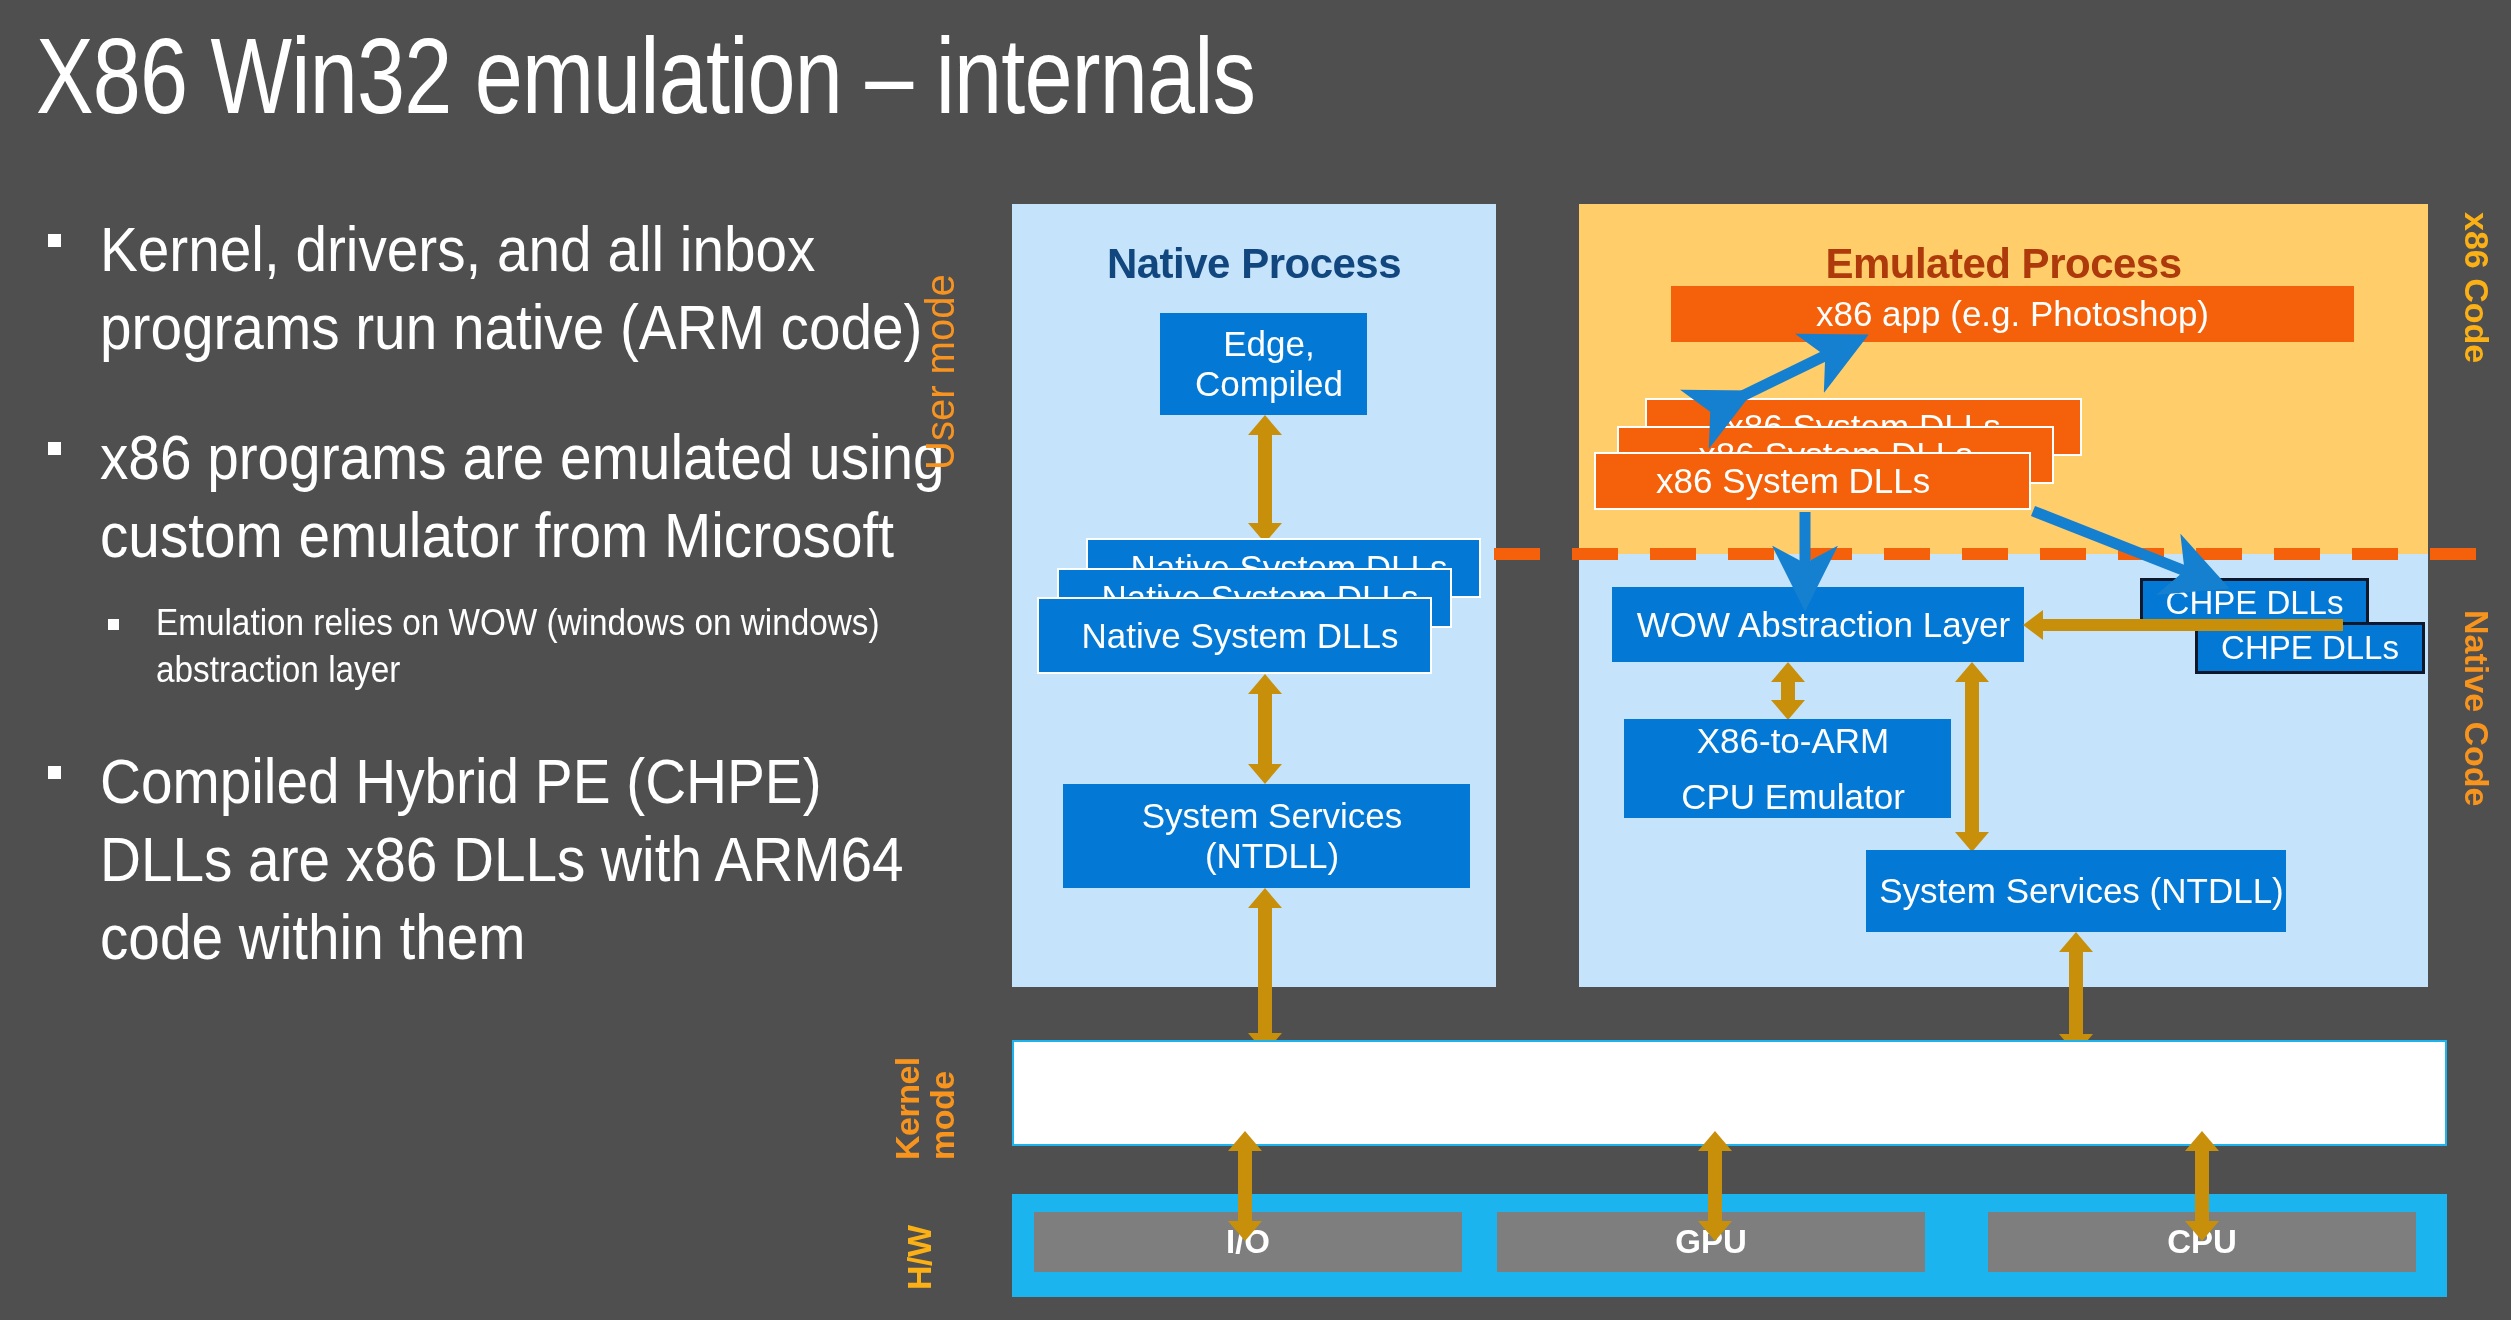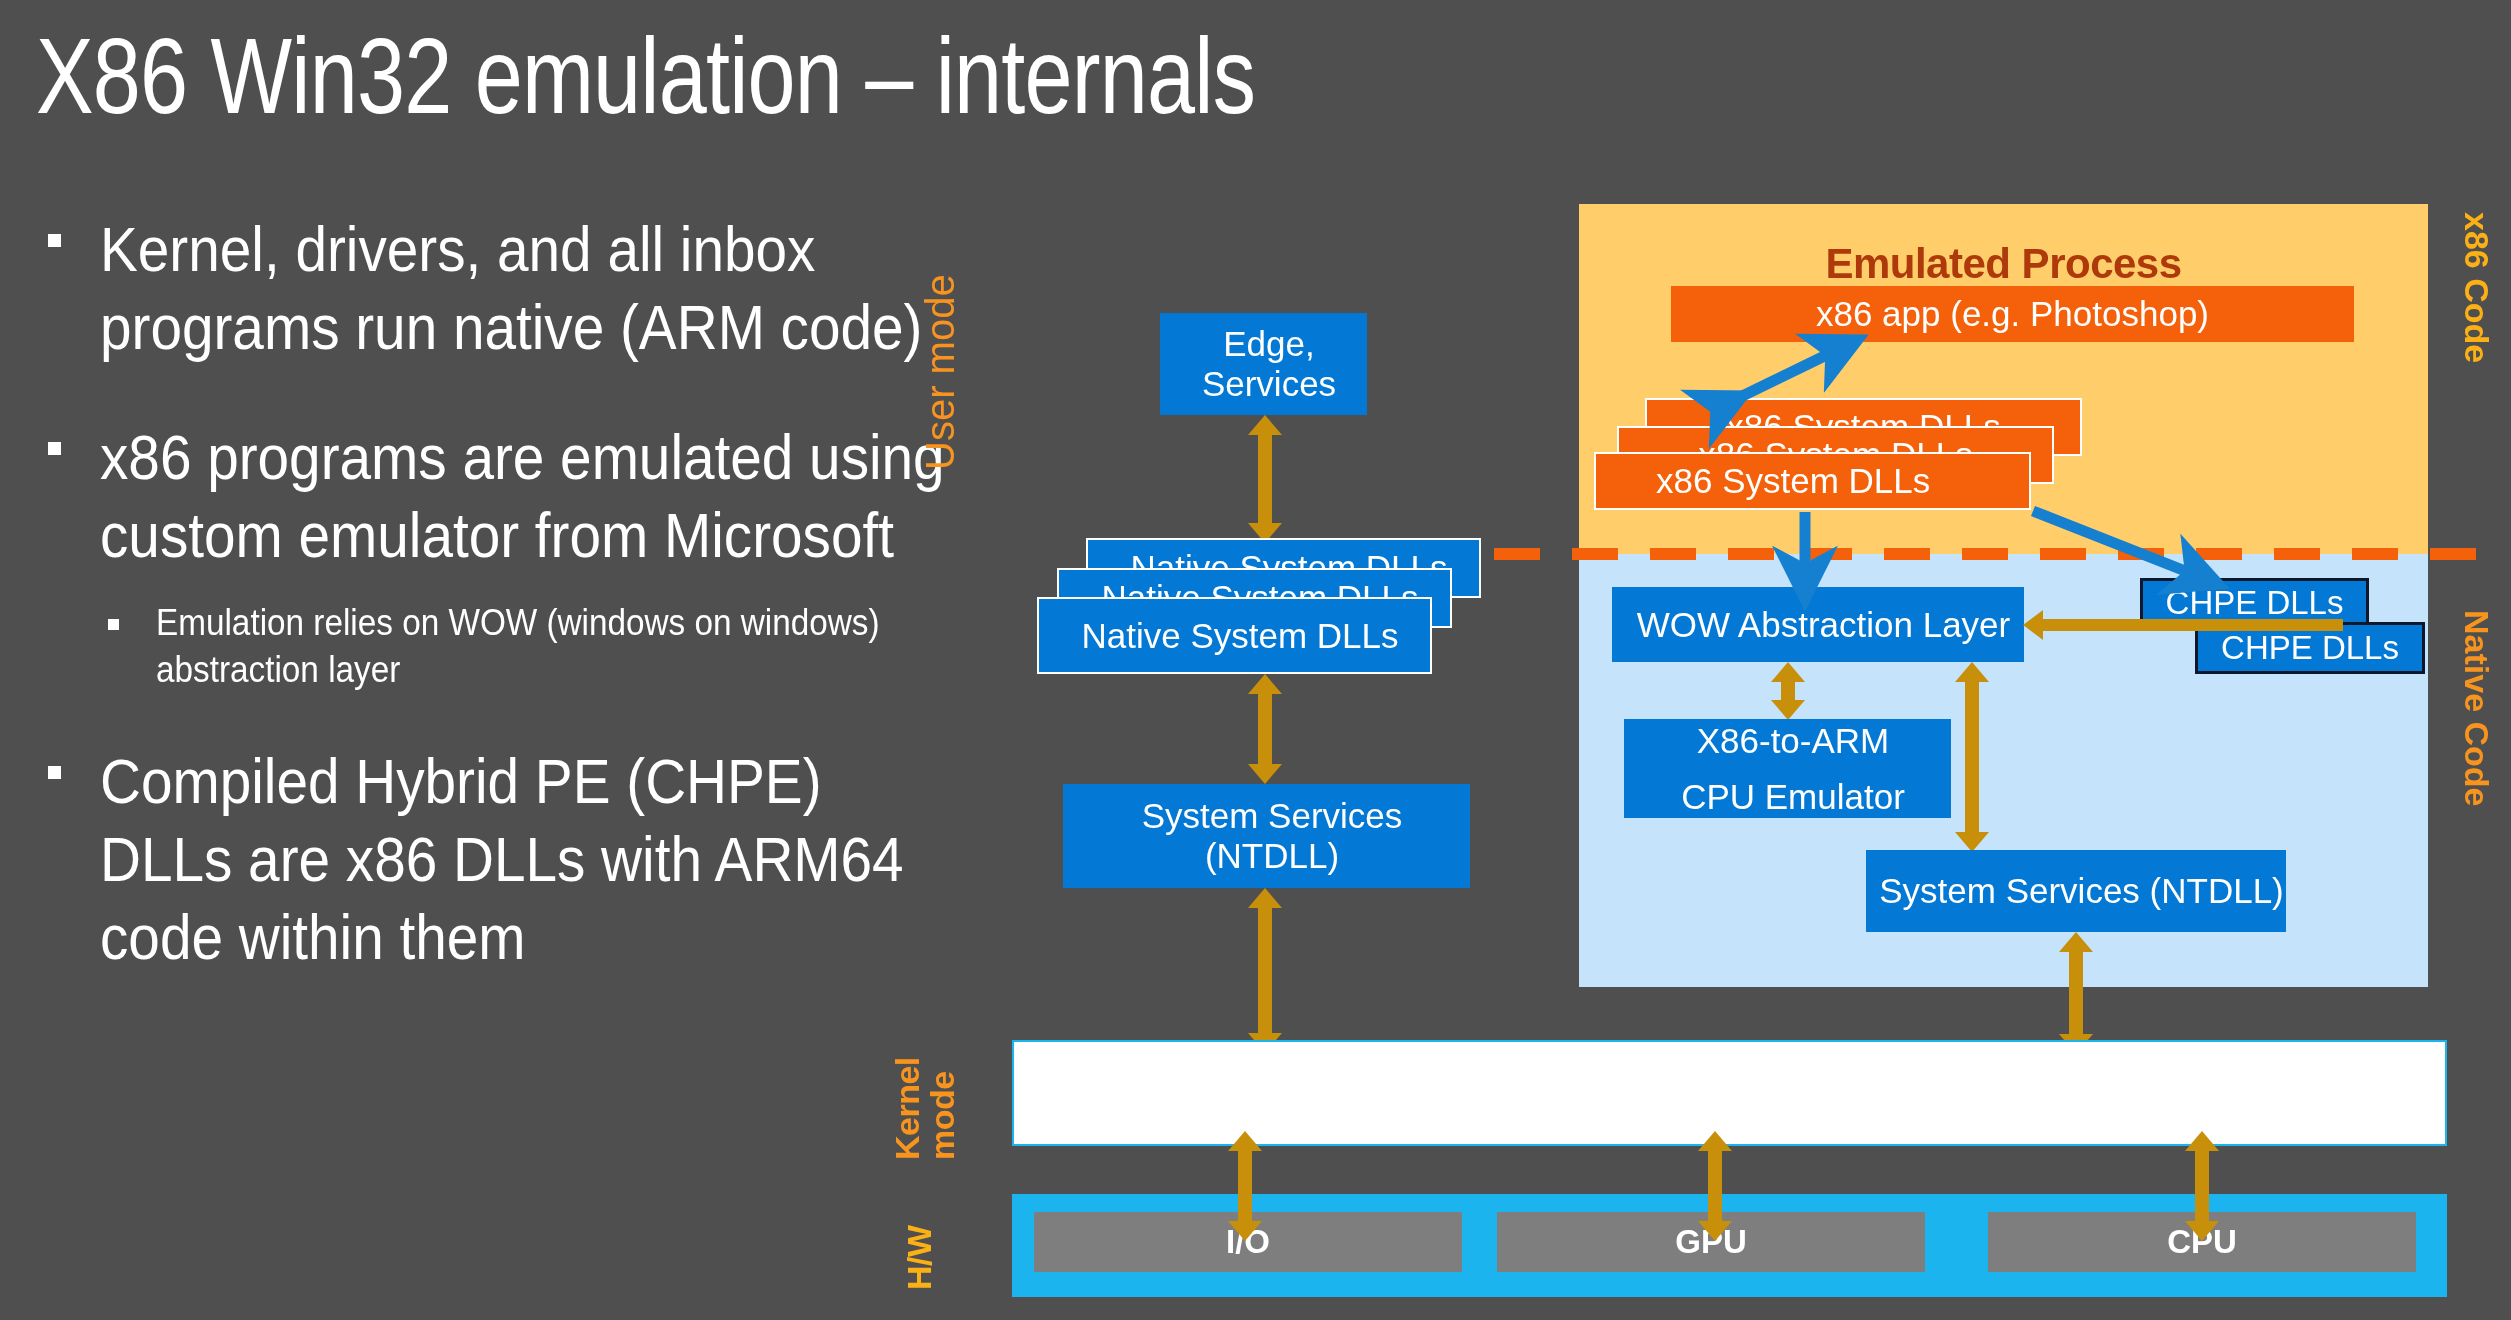--- a/index.html
+++ b/index.html
@@ -370,24 +370,27 @@
 
   <div class="vlabel" id="lbl-kernelmode">
     <span class="kl1">Kernel</span>
     <span class="kl2">mode</span>
   </div>
 
   <div class="vlabel" id="lbl-hw">H/W</div>
   <div class="vlabel" id="lbl-x86code">x86 Code</div>
   <div class="vlabel" id="lbl-nativecode">Native Code</div>
 
+  <div id="native-panel">
+    <div id="native-title">Native Process</div>
+  </div>
 
   <div class="nbox" style="left:1160px; top:313px; width:207px; height:102px; flex-direction:column;">
     <span>Edge,</span>
-    <span>Services</span>
+    <span>Compiled</span>
   </div>
 
   <div class="garrow vda" style="left:1245px; top:415px; width:40px; height:128px;">
     <span class="head up"></span>
     <span class="shaft"></span>
     <span class="head dn"></span>
   </div>
 
   <div class="nbox outlined" style="left:1086px; top:538px; width:395px; height:60px;">
       <span>Native System DLLs</span>

